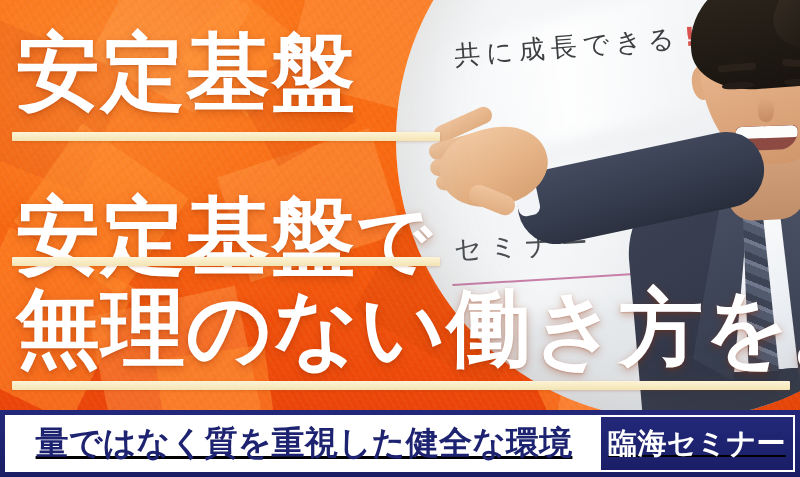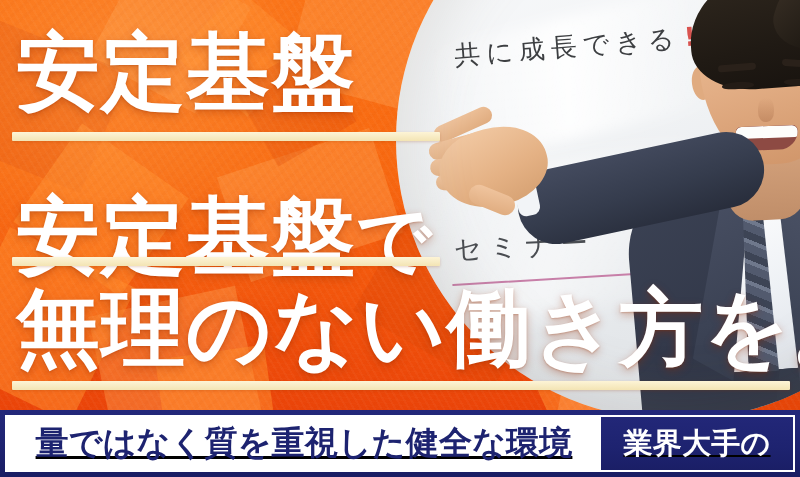--- a/index.html
+++ b/index.html
@@ -506,18 +506,18 @@
   <div class="rule rule-1"></div>
   <div class="rule rule-2"></div>
   <div class="rule rule-3"></div>
 
   <div class="footer">
     <div class="footer-inner">
       <div class="footer-left">
         <span class="footer-left-text">量ではなく質を重視した健全な環境</span>
       </div>
       <div class="footer-right">
-        <span class="footer-right-text">業界大手の</span>
+        <span class="footer-right-text">臨海セミナー</span>
       </div>
     </div>
   </div>
 
 </div>
 
 </body></html>

